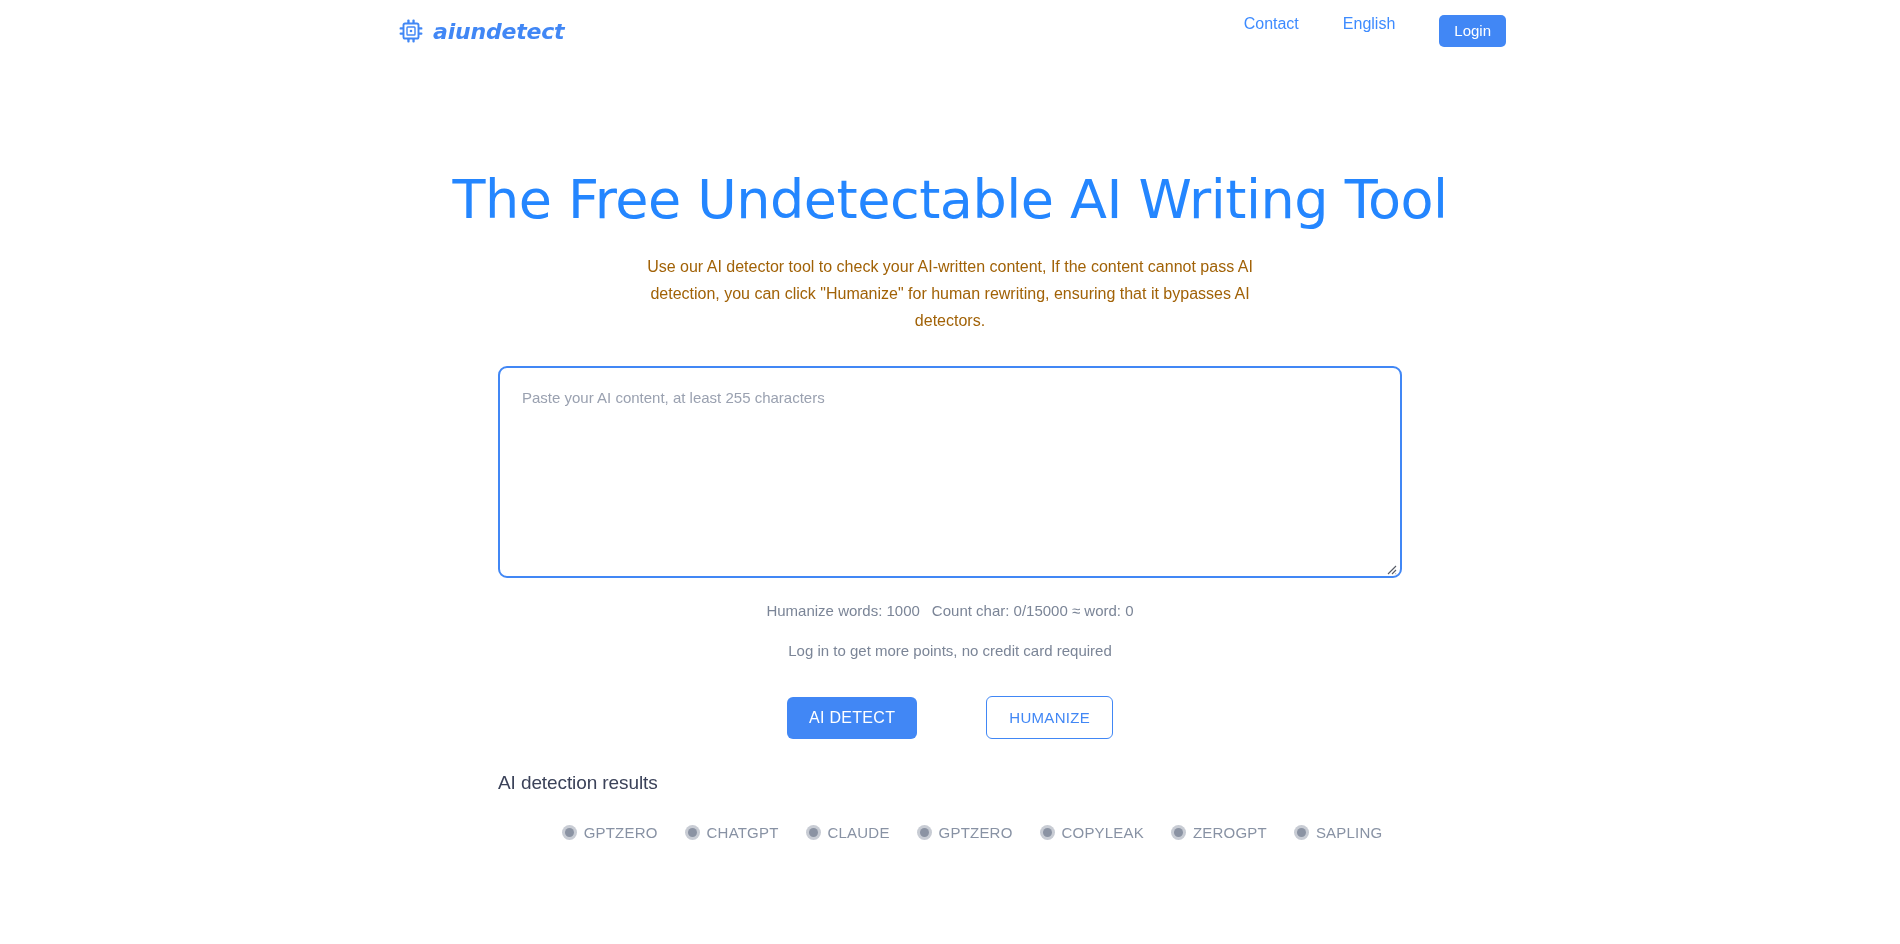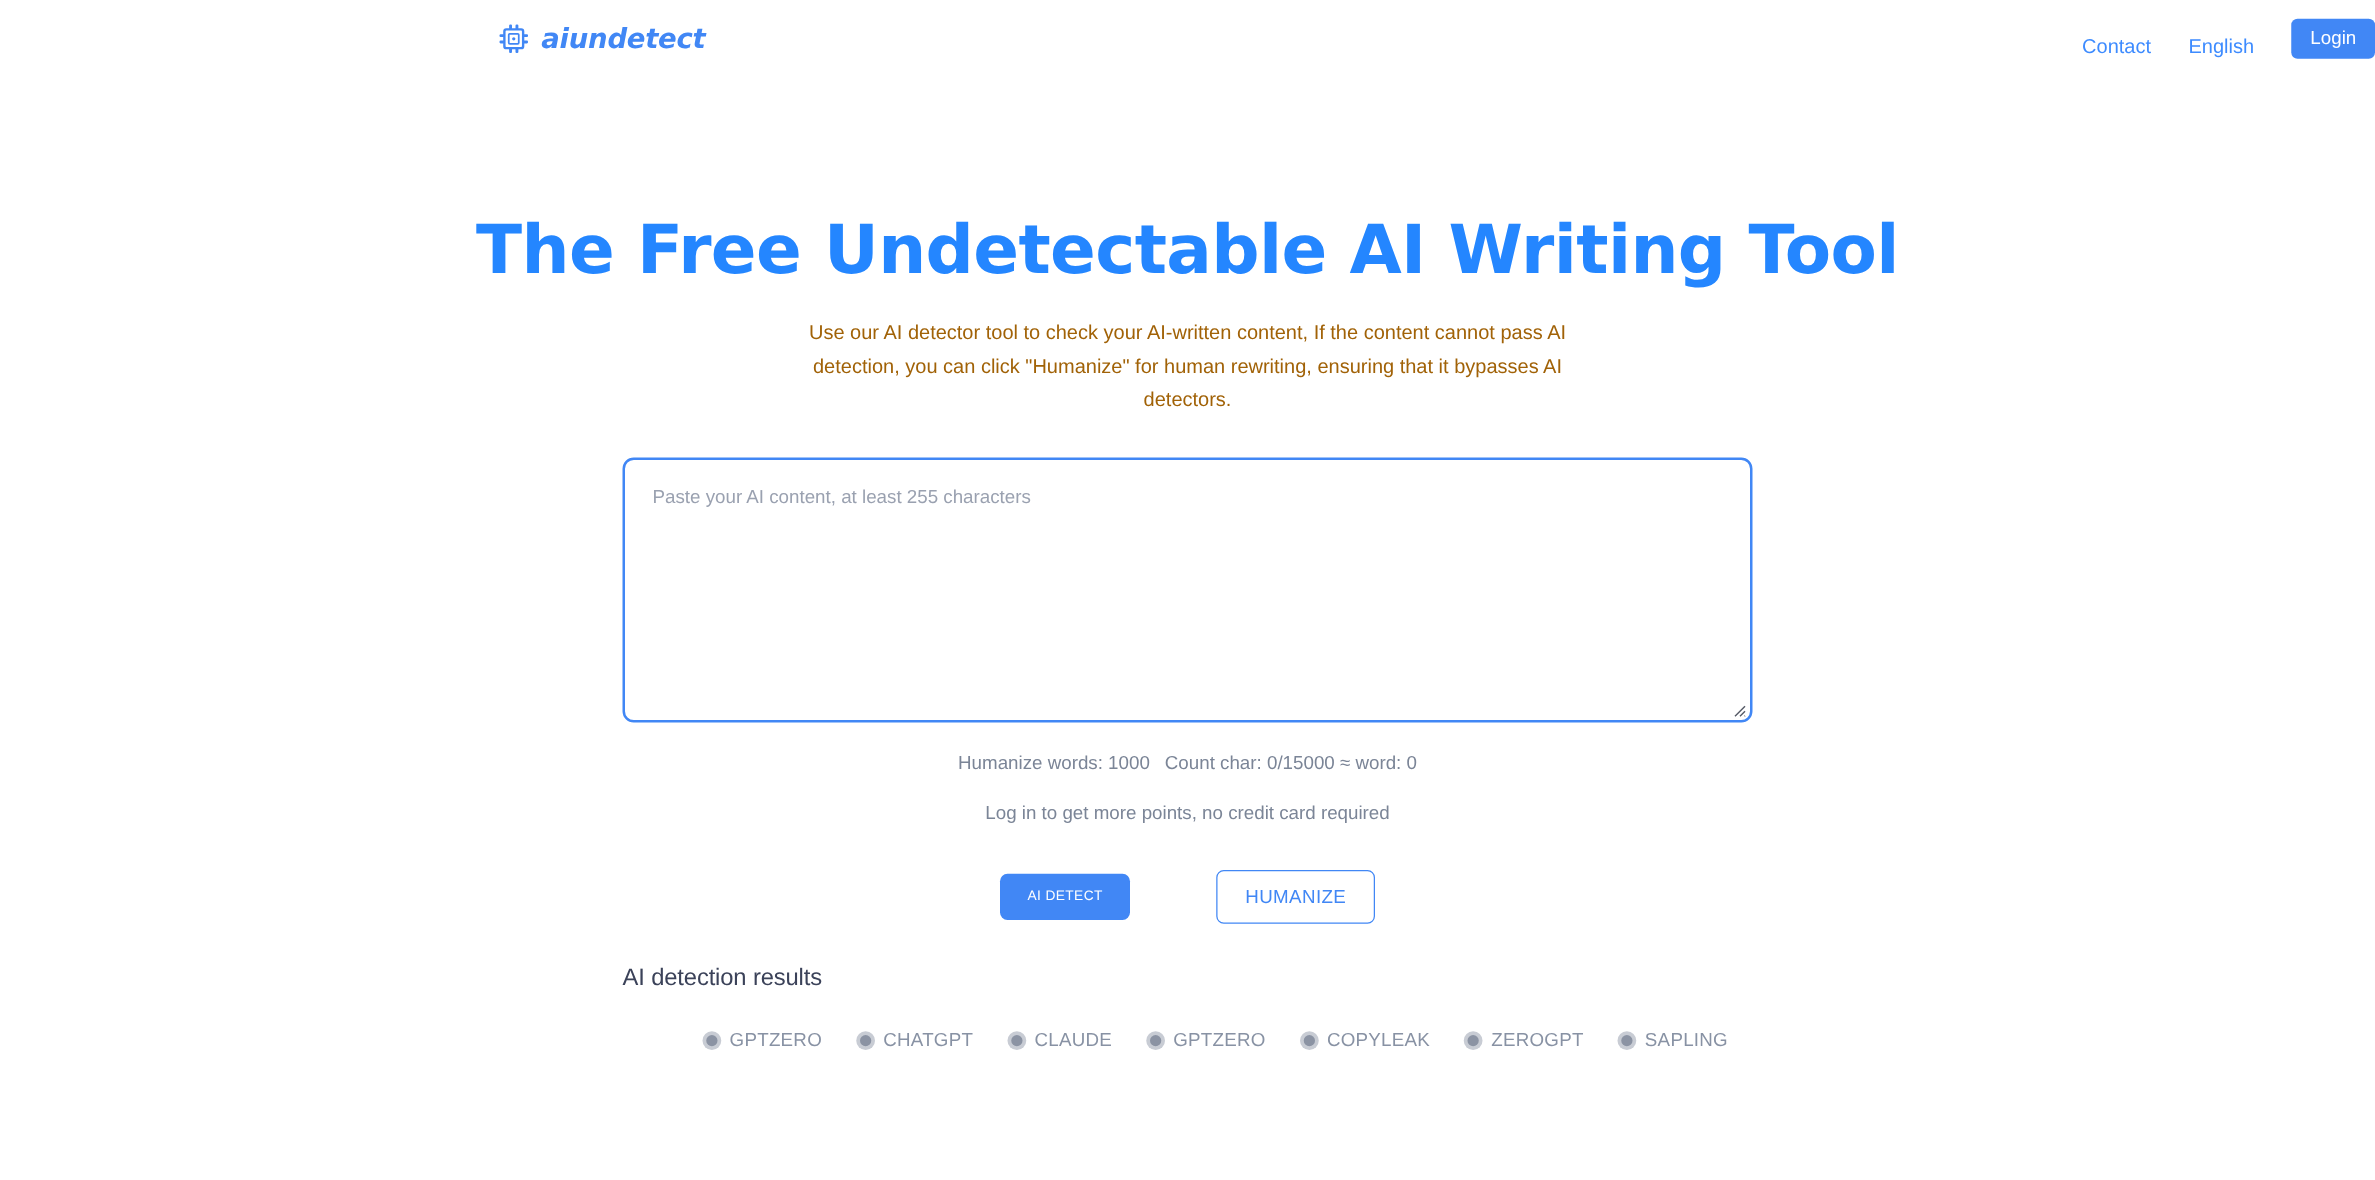--- a/index.html
+++ b/index.html
@@ -36,22 +36,23 @@
     font-size: 22px;
     font-style: italic;
     font-weight: 700;
     color: #4187f5;
     letter-spacing: -0.2px;
     font-family: "DejaVu Sans", sans-serif;
   }
 
   .nav {
     display: flex;
-    align-items: flex-end;
-    gap: 30px;
+    align-items: flex-start;
+    gap: 44px;
+    margin-right: 394px;
   }
   .nav-link {
     font-size: 16px;
     color: #3d8bff;
     text-decoration: none;
     cursor: pointer;
     white-space: nowrap;
   }
   .login-btn {
     background: #4187f5;
@@ -68,21 +69,21 @@
   
   .main {
     width: 100%;
     display: flex;
     flex-direction: column;
     align-items: center;
   }
   .hero-title {
     margin: 108px 0 0 0;
     font-size: 54px;
-    font-weight: 700;
+    font-weight: 400;
     color: #2486ff;
     letter-spacing: -0.5px;
     line-height: 1.1;
     text-align: center;
     font-family: "DejaVu Sans", sans-serif;
   }
   .hero-sub {
     margin: 24px 0 0 0;
     width: 630px;
     text-align: center;
@@ -140,21 +141,21 @@
     margin-top: 37px;
     display: flex;
     align-items: center;
     gap: 69px;
   }
   .btn-primary {
     background: #4187f5;
     color: #fff;
     border: none;
     border-radius: 6px;
-    font-size: 11px;
+    font-size: 16px;
     letter-spacing: 0.3px;
     padding: 13px 22px;
     cursor: pointer;
     line-height: 1;
     font-family: "Liberation Sans", sans-serif;
   }
   .btn-outline {
     background: #fff;
     color: #4187f5;
     border: 1px solid #4187f5;

